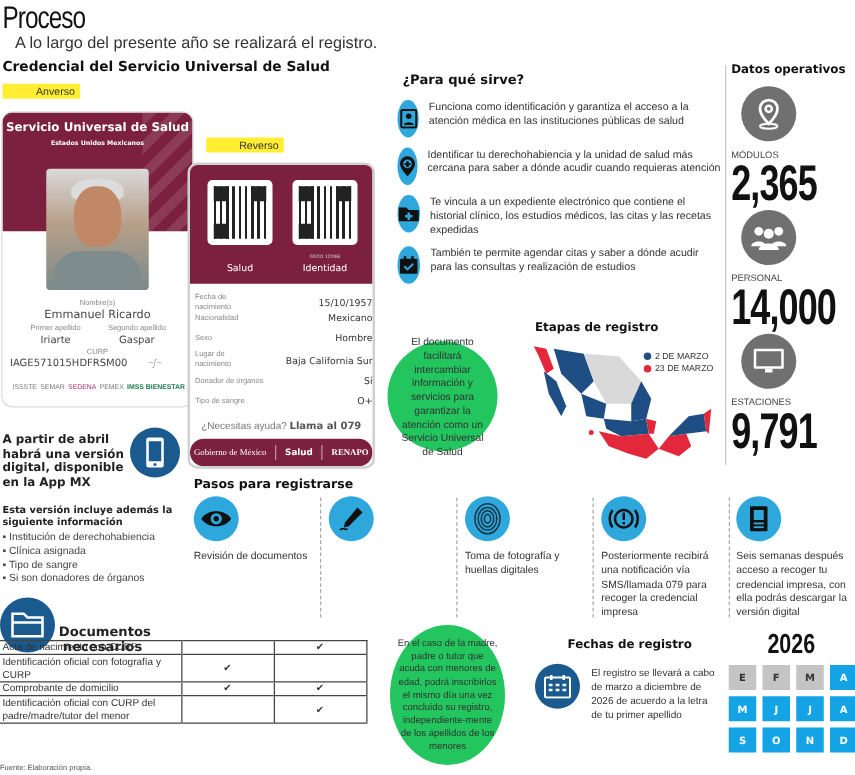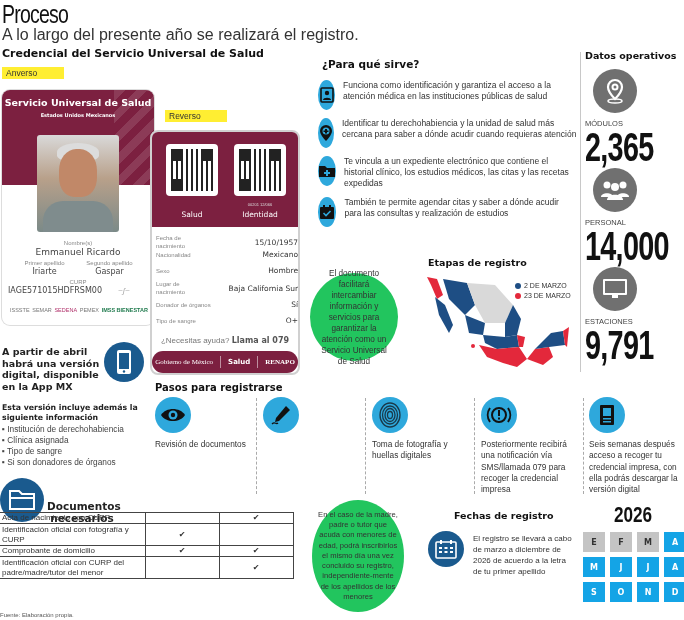--- a/index.html
+++ b/index.html
@@ -2,23 +2,23 @@
 <html><head>
 <meta charset="utf-8">
 <style>
   * { box-sizing: border-box; margin: 0; padding: 0; }
   html, body { width: 684px; height: 620px; overflow: hidden; background: #ffffff; }
   body { position: relative; font-family: "Liberation Sans", sans-serif; color: #222; }
   .abs { position: absolute; }
 
   
   .title { left: 2px; top: 0px; font-family: "Liberation Sans", sans-serif; font-size: 25px; letter-spacing: -1px; font-weight: normal; transform: scaleX(0.78); transform-origin: left top; color: #111; }
-  .subtitle { left: 2px; top: 26px; font-size: 16px; color: #333; }
+  .subtitle { left: 12px; top: 26px; font-size: 13px; color: #333; }
   .section-h { font-family: "DejaVu Sans", sans-serif; font-weight: bold; font-size: 11px; color: #111; }
-  .tag { background: #ffee32; font-size: 8.5px; padding: 1px 4px; color: #333; }
+  .tag { background: #ffee32; font-size: 8.5px; padding: 1px 4px; color: #333; text-align: right; }
 
   
   .card-front { left: 2px; top: 90px; width: 152px; height: 235px; background: #fff; border-radius: 8px; overflow: hidden; box-shadow: 0 0 0 1px #ddd; }
   .card-front .band { position: absolute; left: 0; top: 0; width: 100%; height: 95px; background: #7c2040; }
   .card-front .band::after { content: ""; position: absolute; right: -20px; top: 0; width: 60px; height: 95px; background: repeating-linear-gradient(135deg, rgba(255,255,255,0.12) 0 8px, transparent 8px 16px); }
   .card-front .ct { position: absolute; left: 0; width: 100%; text-align: center; color: #fff; font-family: "DejaVu Sans", sans-serif; font-weight: bold; }
   .photo { position: absolute; left: 35px; top: 45px; width: 82px; height: 97px; background: linear-gradient(180deg, #d9d9d9 0%, #b8a08a 45%, #7b8a88 100%); border-radius: 3px; }
   .photo .face { position: absolute; left: 22px; top: 14px; width: 38px; height: 48px; border-radius: 45% 45% 40% 40%; background: #c18868; }
   .photo .hair { position: absolute; left: 20px; top: 8px; width: 42px; height: 18px; border-radius: 50% 50% 30% 30%; background: #dcdcdc; }
   .photo .shirt { position: absolute; left: 6px; top: 66px; width: 70px; height: 31px; border-radius: 20px 20px 0 0; background: #7f8c8d; }

